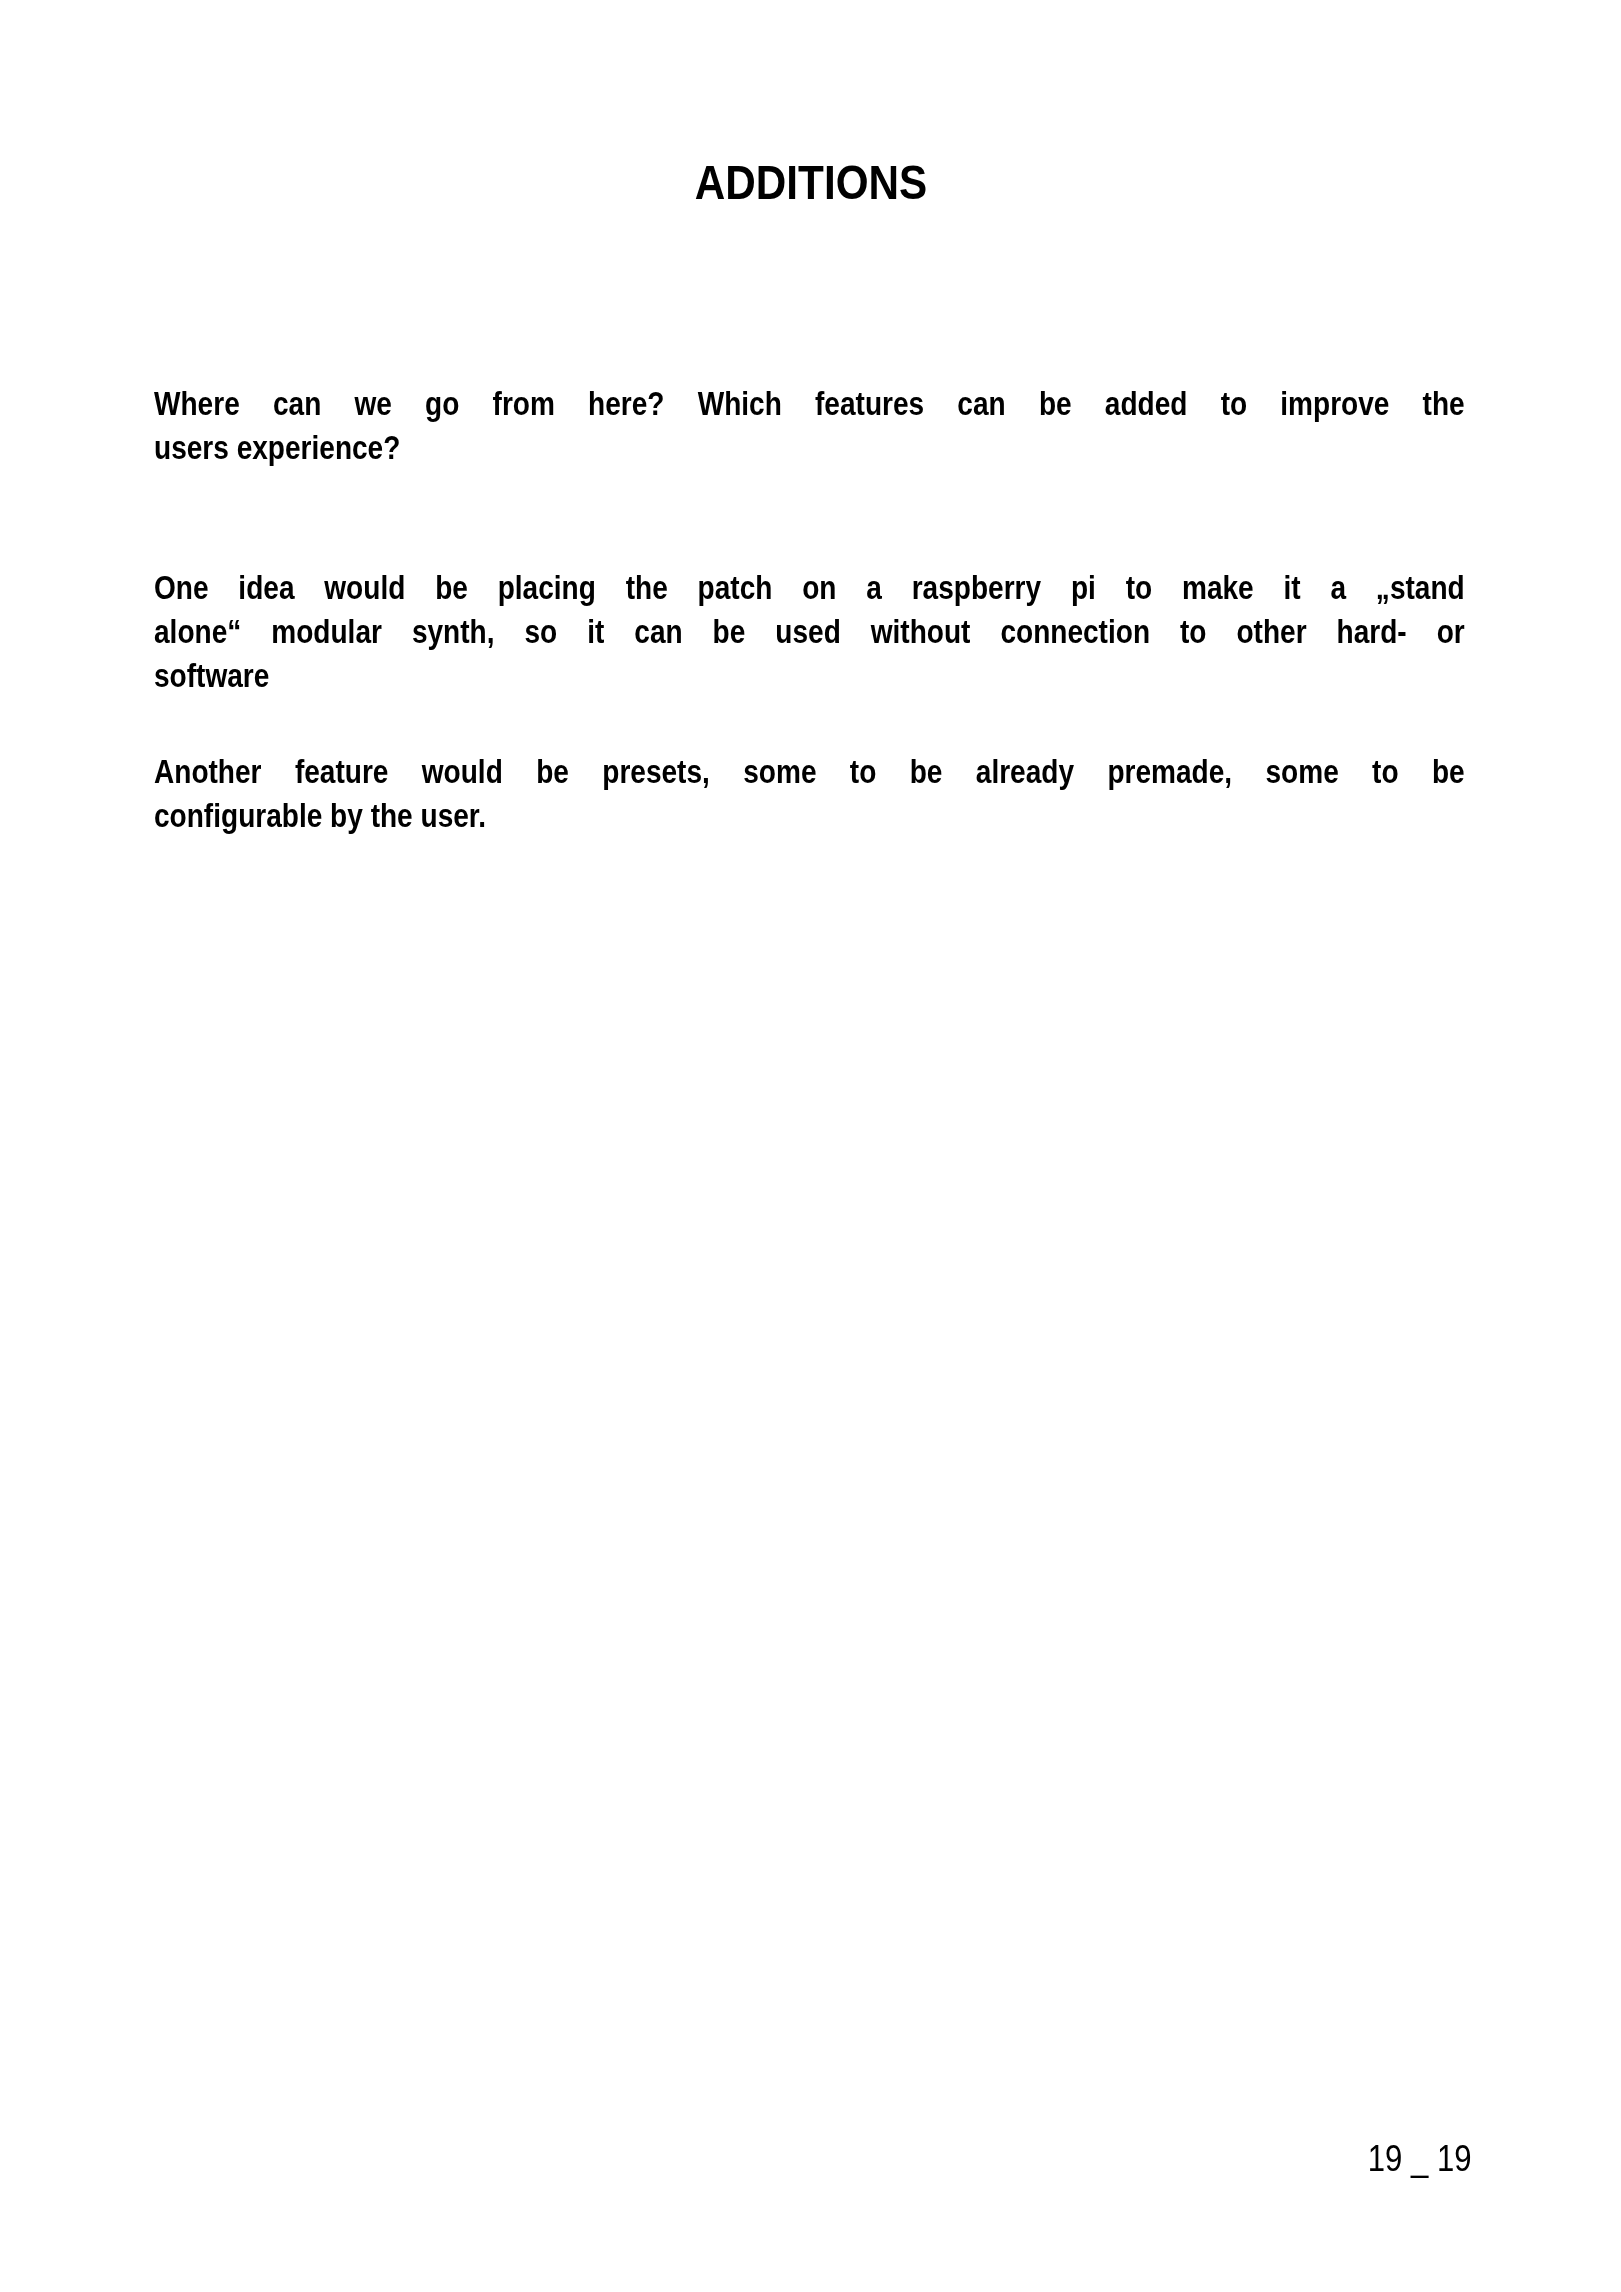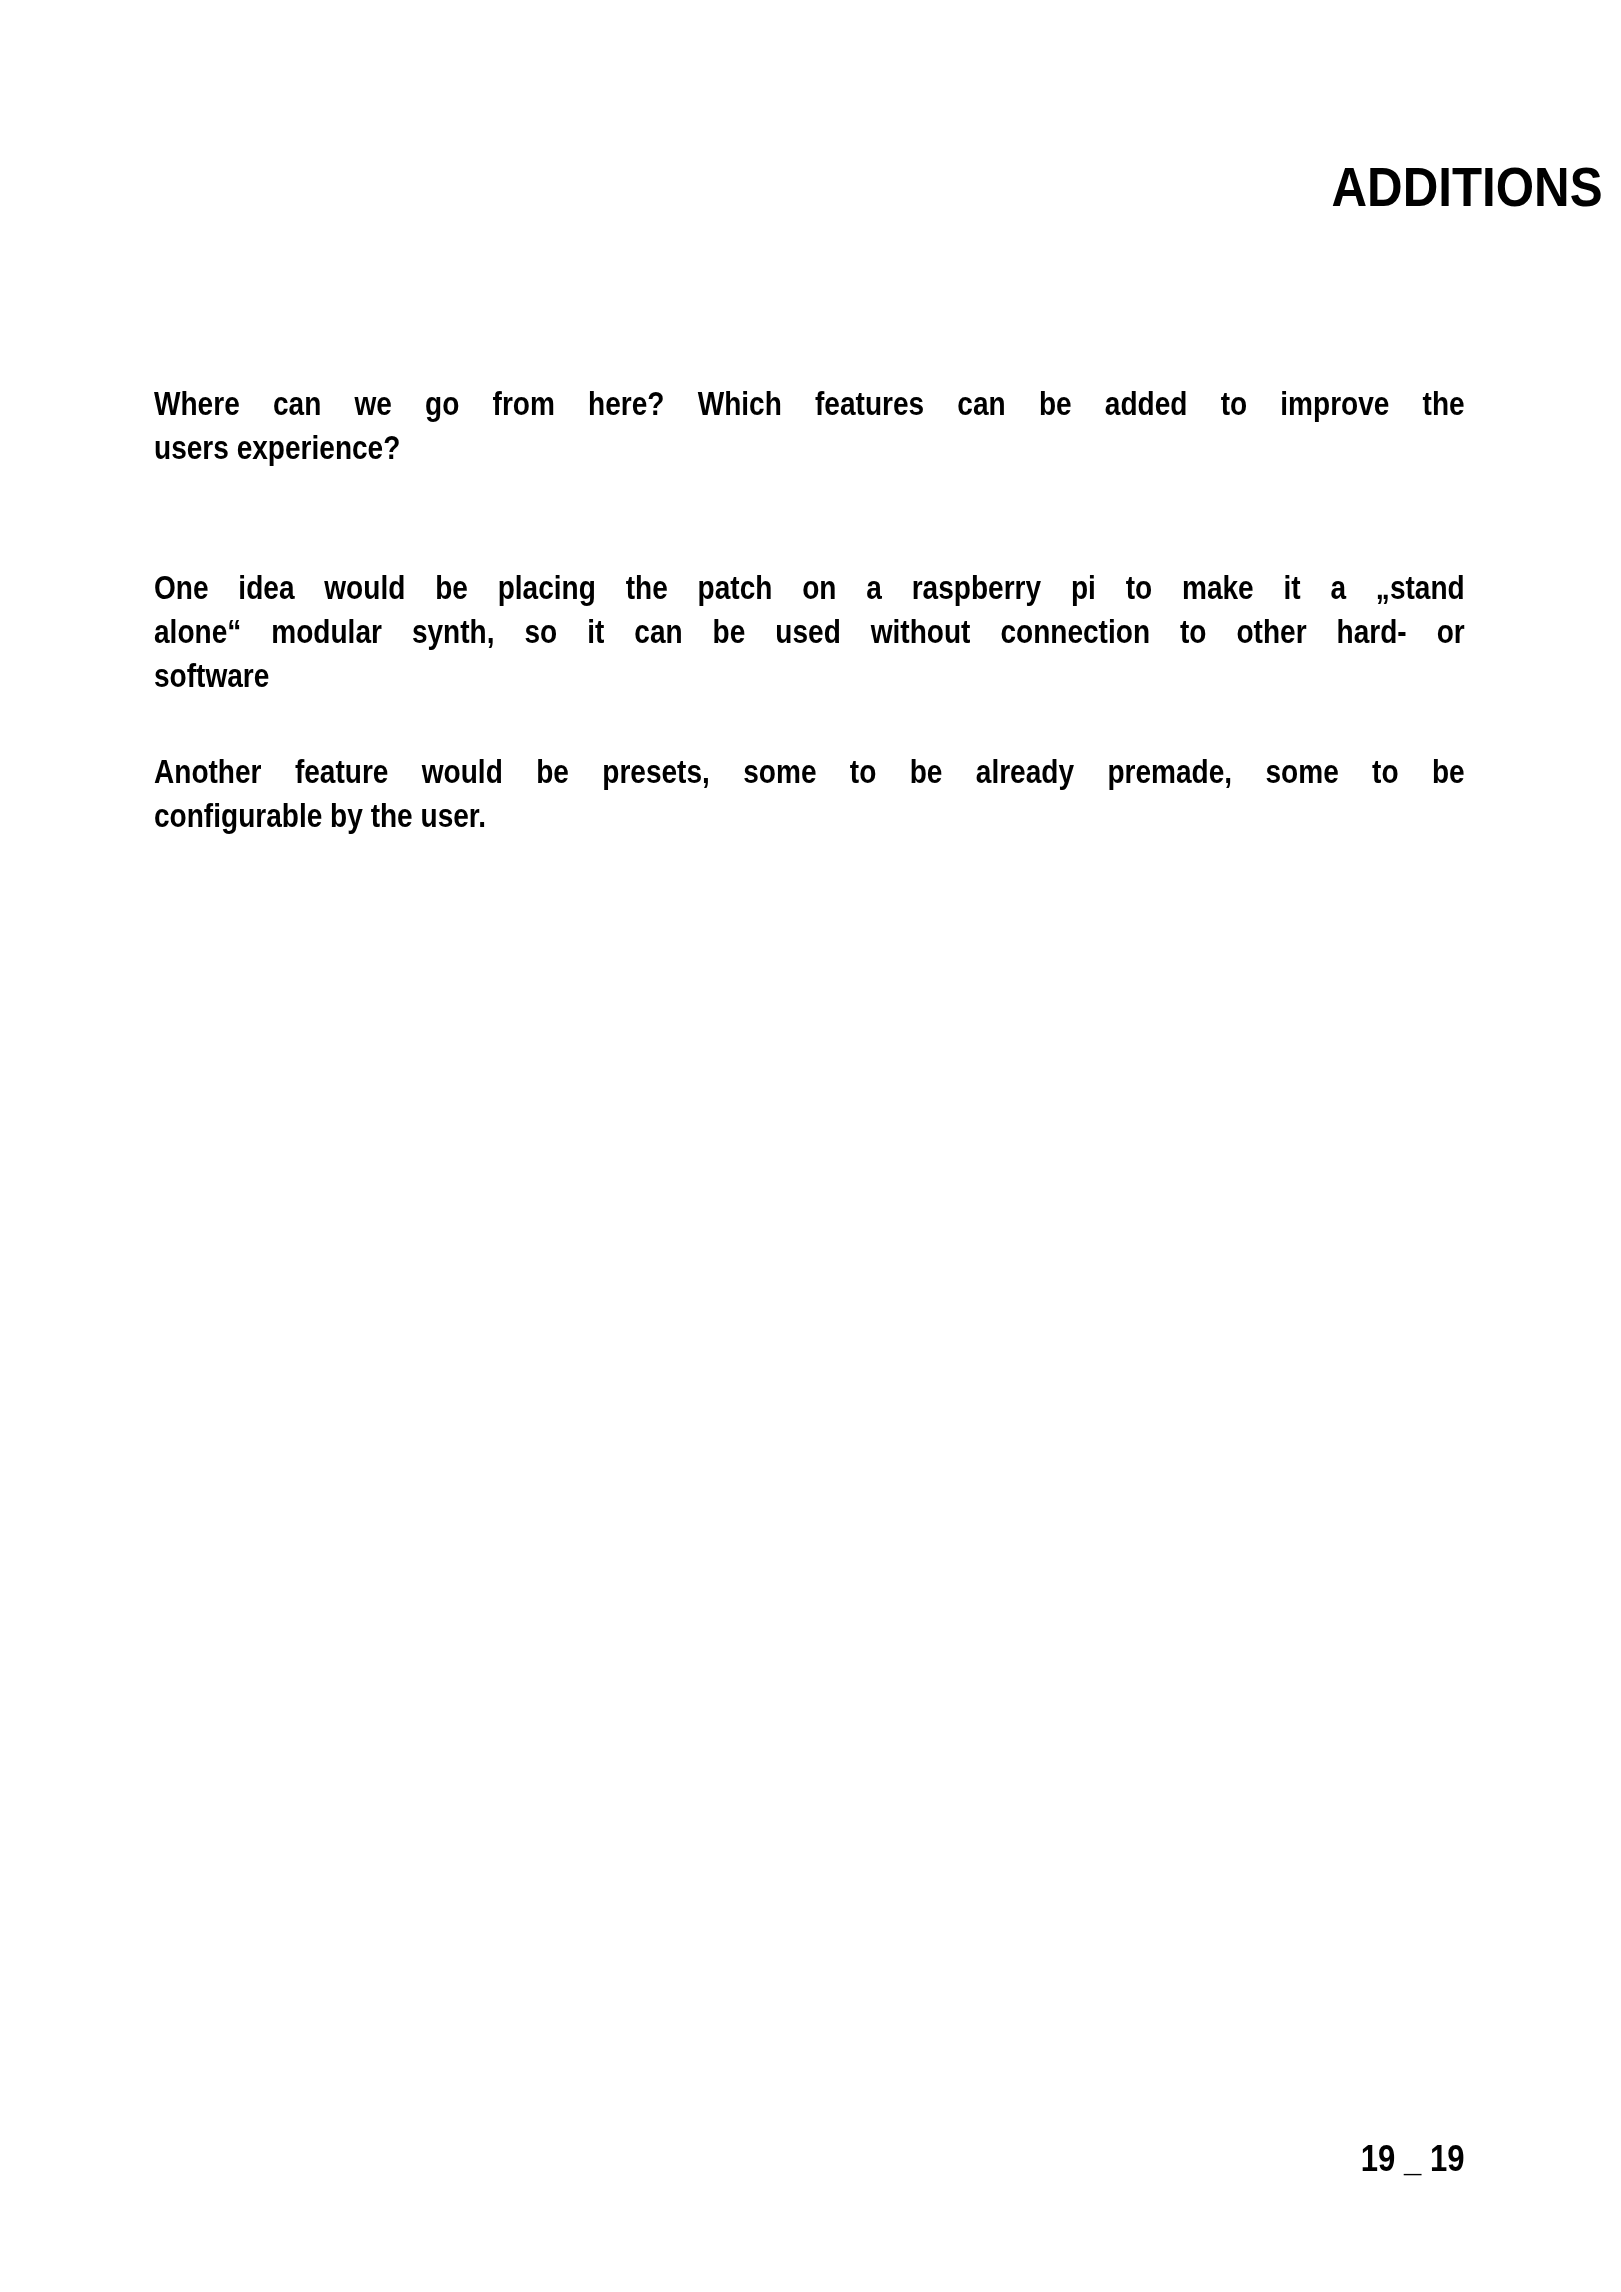--- a/index.html
+++ b/index.html
@@ -15,22 +15,22 @@
     color: #000000;
     font-family: "Liberation Sans", sans-serif;
     overflow: hidden;
   }
   .doc-title {
     position: absolute;
     top: 159px;
     left: 0;
     right: 0;
     margin: 0;
-    text-align: right;
-    font-size: 56px;
+    text-align: center;
+    font-size: 48px;
     line-height: 1;
     font-weight: bold;
     white-space: nowrap;
   }
   .doc-title .squeeze {
     display: inline-block;
     transform: scaleX(0.88);
     transform-origin: 50% 50%;
   }
   .content {
@@ -51,24 +51,24 @@
   .line {
     text-align: justify;
     text-align-last: justify;
   }
   .line.last {
     text-align-last: left;
   }
   .pagenum {
     position: absolute;
     top: 2140px;
-    right: 157px;
+    right: 150px;
     font-size: 37px;
     line-height: 1;
-    font-weight: bold;
+    font-weight: normal;
     white-space: nowrap;
   }
   .pagenum .squeeze {
     display: inline-block;
     transform: scaleX(0.84);
     transform-origin: 100% 50%;
   }
 </style>
 </head>
 <body>

